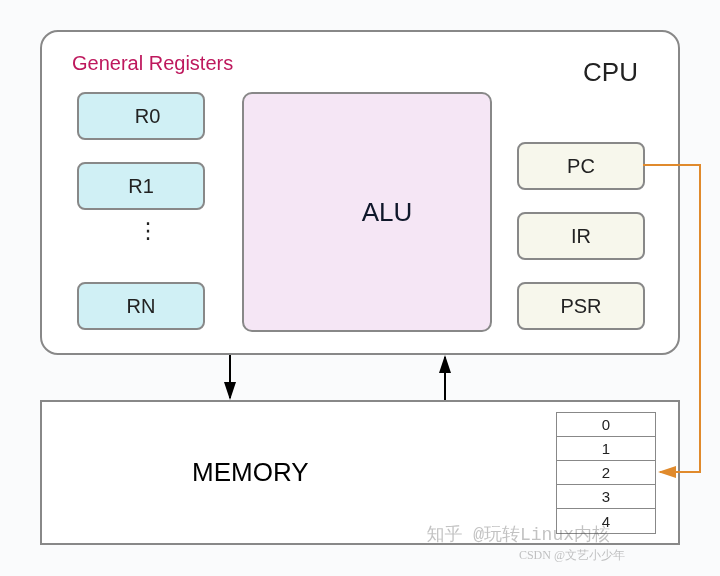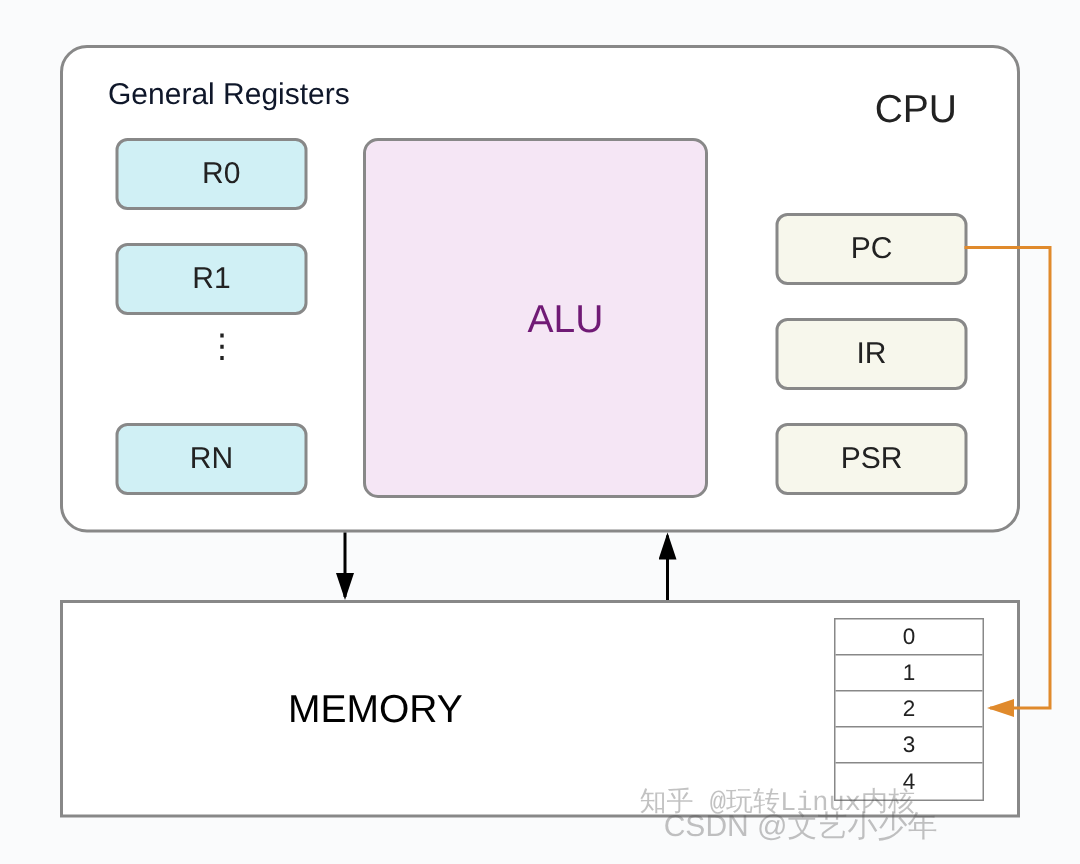--- a/index.html
+++ b/index.html
@@ -25,21 +25,21 @@
     right: 40px;
     top: 25px;
     font-size: 26px;
     color: #222;
   }
   .gr-label {
     position: absolute;
     left: 30px;
     top: 20px;
     font-size: 20px;
-    color: #0f172a;
+    color: #be185d;
   }
   .reg {
     position: absolute;
     width: 128px;
     height: 48px;
     border: 2px solid #888;
     border-radius: 8px;
     background: #d0f0f5;
     display: flex;
     align-items: center;
@@ -56,30 +56,30 @@
     top: 195px;
     font-size: 22px;
     color: #222;
     line-height: 8px;
     letter-spacing: 2px;
   }
   .alu {
     position: absolute;
     left: 200px;
     top: 60px;
-    width: 230px;
+    width: 250px;
     height: 240px;
     border: 2px solid #888;
     border-radius: 10px;
     background: #f5e6f5;
     display: flex;
     align-items: center;
     justify-content: center;
     font-size: 26px;
-    color: #701a75;
+    color: #0f172a;
     padding-left: 40px;
   }
   .sreg {
     position: absolute;
     width: 128px;
     height: 48px;
     border: 2px solid #888;
     border-radius: 8px;
     background: #f7f7ec;
     display: flex;
@@ -136,23 +136,23 @@
     right: 110px;
     bottom: 30px;
     font-size: 18px;
     color: rgba(80,80,80,0.35);
     font-family: Liberation Mono, monospace;
   }
   .watermark2 {
     position: absolute;
     right: 95px;
     bottom: 12px;
-    font-size: 20px;
+    font-size: 12px;
     color: rgba(80,80,80,0.35);
-    font-family: Liberation Sans, sans-serif;
+    font-family: Liberation Serif, serif;
   }
 </style>
 </head>
 <body>
 
 <div class="cpu-box">
   <div class="cpu-label">CPU</div>
   <div class="gr-label">General Registers</div>
 
   <div class="reg r0">R0</div>

